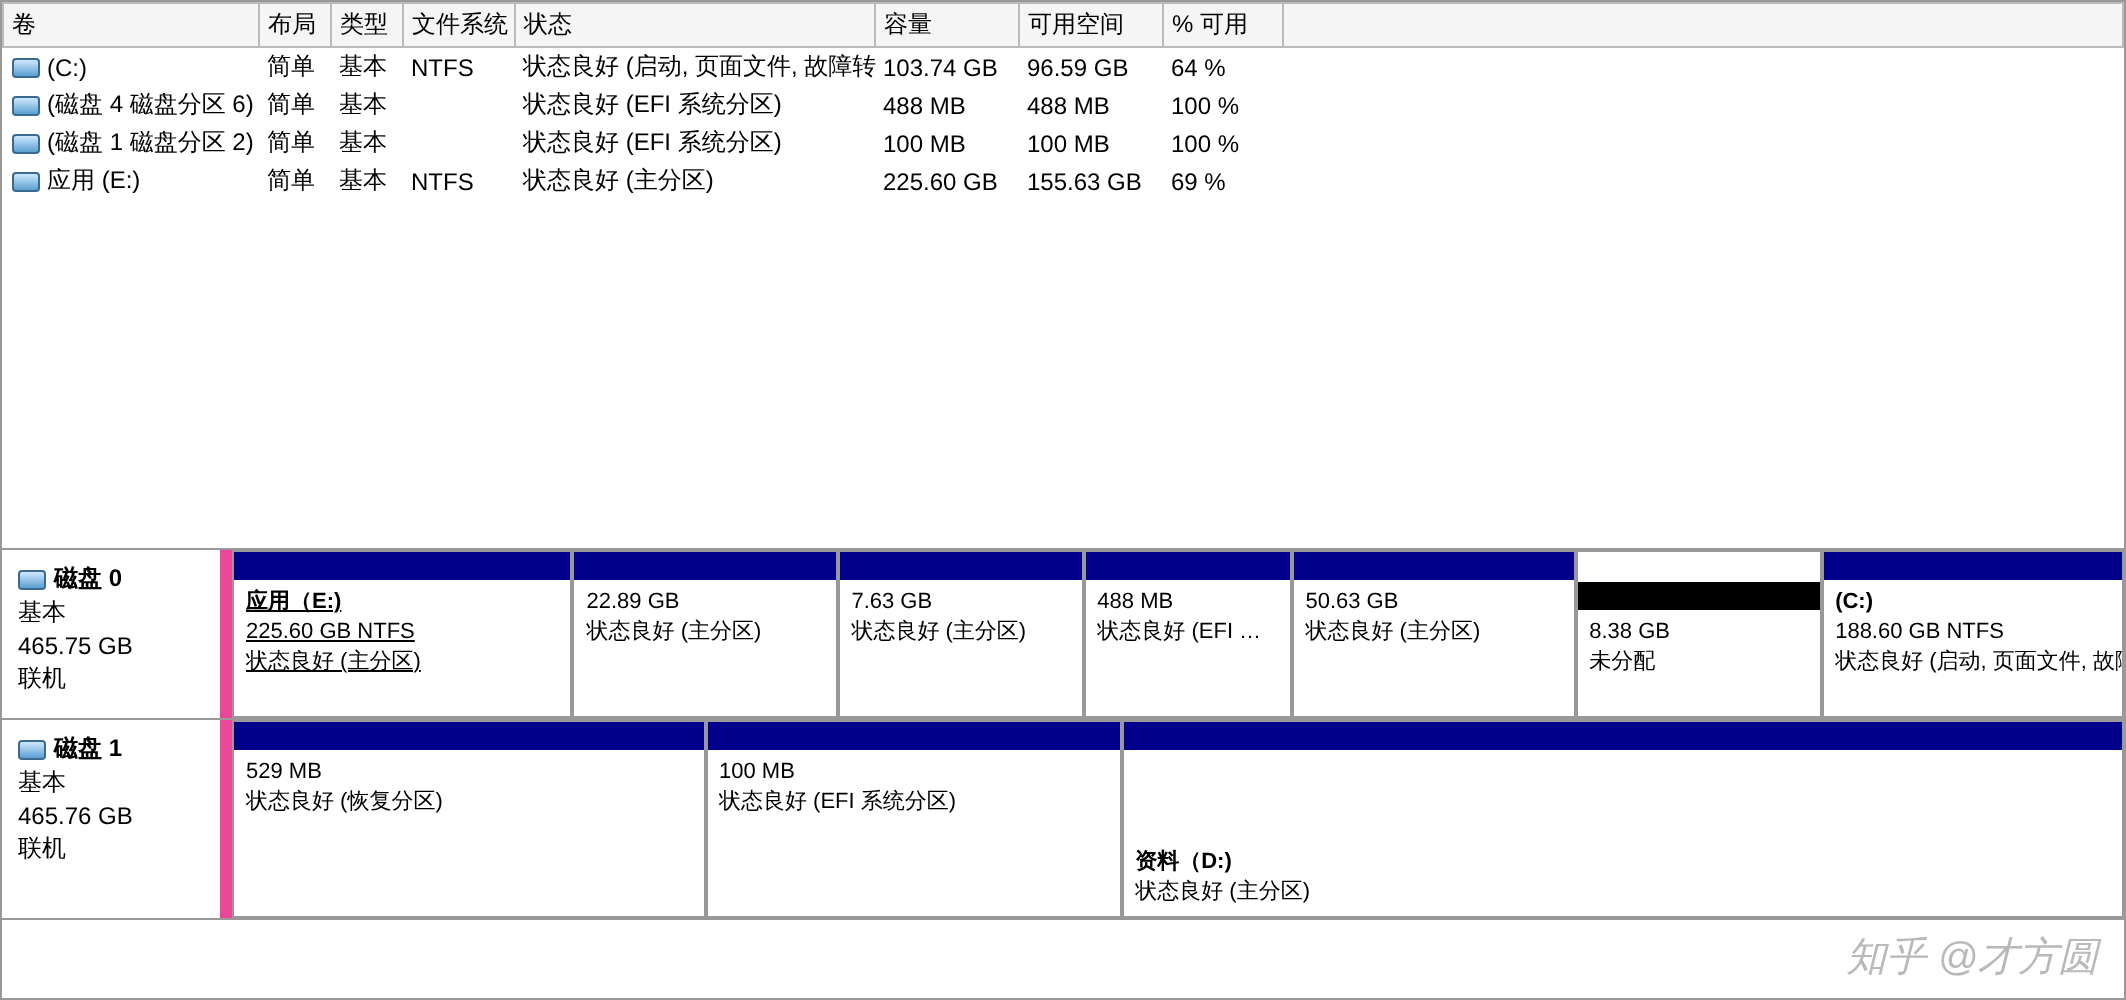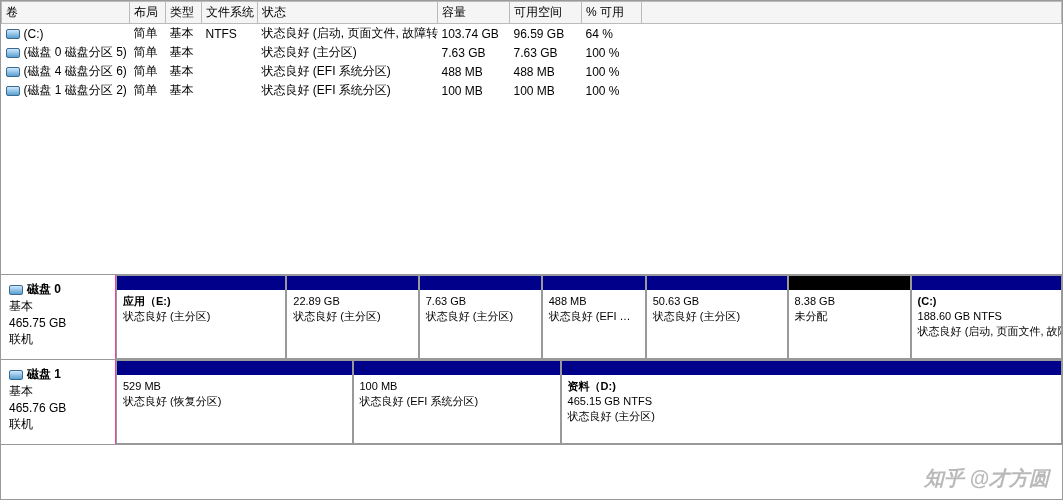--- a/index.html
+++ b/index.html
@@ -7,29 +7,29 @@
 .container { width: 100%; height: 100%; border: 1px solid #999; display: flex; flex-direction: column; }
 
 .grid { flex: 0 0 auto; height: 274px; overflow: hidden; border-bottom: 1px solid #999; }
 .grid table { width: 100%; border-collapse: collapse; table-layout: fixed; }
 .grid th { background: #f5f5f5; border: 1px solid #bbb; padding: 2px 4px; text-align: left; font-weight: normal; font-size: 12px; white-space: nowrap; overflow: hidden; }
 .grid td { padding: 1px 4px; font-size: 12px; white-space: nowrap; overflow: hidden; }
 .disk-icon { display: inline-block; width: 14px; height: 10px; background: linear-gradient(#cfe8ff, #5aa0d0); border: 1px solid #3a6a90; border-radius: 2px; vertical-align: middle; margin-right: 4px; }
 
 .panes { flex: 1; overflow: auto; }
 .disk-pane { display: flex; border-bottom: 1px solid #999; min-height: 85px; }
-.disk-label { width: 115px; padding: 6px 8px; border-right: 1px solid #ec4899; font-size: 12px; line-height: 1.4; }
+.disk-label { width: 115px; padding: 6px 8px; border-right: 6px solid #ec4899; font-size: 12px; line-height: 1.4; }
 .disk-label .name { font-weight: bold; }
 .disk-map { flex: 1; display: flex; padding: 0; }
 .part { border: 1px solid #999; margin: 0; display: flex; flex-direction: column; overflow: hidden; }
 .part-bar { height: 14px; background: #00008b; }
 .part-bar.unalloc { background: #000; }
 .part-body { padding: 4px 6px; font-size: 11px; line-height: 1.35; white-space: nowrap; overflow: hidden; }
 .part-body .pname { font-weight: bold; }
-.watermark { position: absolute; right: 14px; bottom: 8px; color: rgba(128,128,128,0.55); font-size: 20px; font-style: italic; font-family: "Microsoft YaHei", sans-serif; pointer-events: none; font-weight: bold; }
+.watermark { position: absolute; right: 14px; bottom: 8px; color: rgba(128,128,128,0.55); font-size: 20px; font-style: italic; font-family: "Microsoft YaHei", sans-serif; pointer-events: none; }
 </style>
 </head>
 <body>
 
 <div class="container">
 
   <div class="grid">
     <table>
       <colgroup>
         <col style="width:128px">
@@ -61,69 +61,70 @@
             <td>简单</td>
             <td>基本</td>
             <td>NTFS</td>
             <td>状态良好 (启动, 页面文件, 故障转储, 主分区)</td>
             <td>103.74 GB</td>
             <td>96.59 GB</td>
             <td>64 %</td>
             <td></td>
           </tr>
           <tr>
-            <td><span class="disk-icon"></span><span>(磁盘 0 磁盘分区 5)</span></td>
-            <td>简单</td>
-            <td>基本</td>
-            <td></td>
-            <td>状态良好 (主分区)</td>
-            <td>7.63 GB</td>
-            <td>7.63 GB</td>
-            <td>100 %</td>
-            <td></td>
-          </tr>
-          <tr>
             <td><span class="disk-icon"></span><span>(磁盘 4 磁盘分区 6)</span></td>
             <td>简单</td>
             <td>基本</td>
             <td></td>
             <td>状态良好 (EFI 系统分区)</td>
             <td>488 MB</td>
             <td>488 MB</td>
             <td>100 %</td>
             <td></td>
           </tr>
           <tr>
             <td><span class="disk-icon"></span><span>(磁盘 1 磁盘分区 2)</span></td>
             <td>简单</td>
             <td>基本</td>
             <td></td>
             <td>状态良好 (EFI 系统分区)</td>
             <td>100 MB</td>
             <td>100 MB</td>
             <td>100 %</td>
+            <td></td>
+          </tr>
+          <tr>
+            <td><span class="disk-icon"></span><span>应用 (E:)</span></td>
+            <td>简单</td>
+            <td>基本</td>
+            <td>NTFS</td>
+            <td>状态良好 (主分区)</td>
+            <td>225.60 GB</td>
+            <td>155.63 GB</td>
+            <td>69 %</td>
             <td></td>
           </tr>
         </tbody>
     </table>
   </div>
 
   <div class="panes" id="panes">
       <div class="disk-pane">
         <div class="disk-label">
           <div class="name"><span class="disk-icon"></span><span>磁盘 0</span></div>
           <div>基本</div>
           <div>465.75 GB</div>
           <div>联机</div>
         </div>
         <div class="disk-map">
-          <div class="part" style="flex: 0 0 18%;">
+          <div class="part" style="flex: 0 0 18%; text-decoration: underline;">
             <div class="part-bar "></div>
             <div class="part-body">
               <div class="pname">应用（E:)</div>
+              <div>225.60 GB NTFS</div>
               <div>状态良好 (主分区)</div>
             </div>
           </div>
           <div class="part" style="flex: 0 0 14%;">
             <div class="part-bar "></div>
             <div class="part-body">
               <div>22.89 GB</div>
               <div>状态良好 (主分区)</div>
             </div>
           </div>
@@ -141,21 +142,21 @@
               <div>状态良好 (EFI …</div>
             </div>
           </div>
           <div class="part" style="flex: 0 0 15%;">
             <div class="part-bar "></div>
             <div class="part-body">
               <div>50.63 GB</div>
               <div>状态良好 (主分区)</div>
             </div>
           </div>
-          <div class="part" style="flex: 0 0 13%;">
+          <div class="part" style="flex: 0 0 13%; justify-content: center;">
             <div class="part-bar unalloc"></div>
             <div class="part-body">
               <div>8.38 GB</div>
               <div>未分配</div>
             </div>
           </div>
           <div class="part" style="flex: 0 0 16%;">
             <div class="part-bar "></div>
             <div class="part-body">
               <div class="pname">(C:)</div>
@@ -180,25 +181,24 @@
               <div>状态良好 (恢复分区)</div>
             </div>
           </div>
           <div class="part" style="flex: 0 0 22%;">
             <div class="part-bar "></div>
             <div class="part-body">
               <div>100 MB</div>
               <div>状态良好 (EFI 系统分区)</div>
             </div>
           </div>
-          <div class="part" style="flex: 0 0 53%;">
+          <div class="part" style="flex: 0 0 53%; gap: 45px;">
             <div class="part-bar "></div>
             <div class="part-body">
               <div class="pname">资料（D:)</div>
-              <div>465.15 GB NTFS</div>
               <div>状态良好 (主分区)</div>
             </div>
           </div>
         </div>
       </div>
     </div>
 
 </div>
 
 <div class="watermark">知乎 @才方圆</div>

